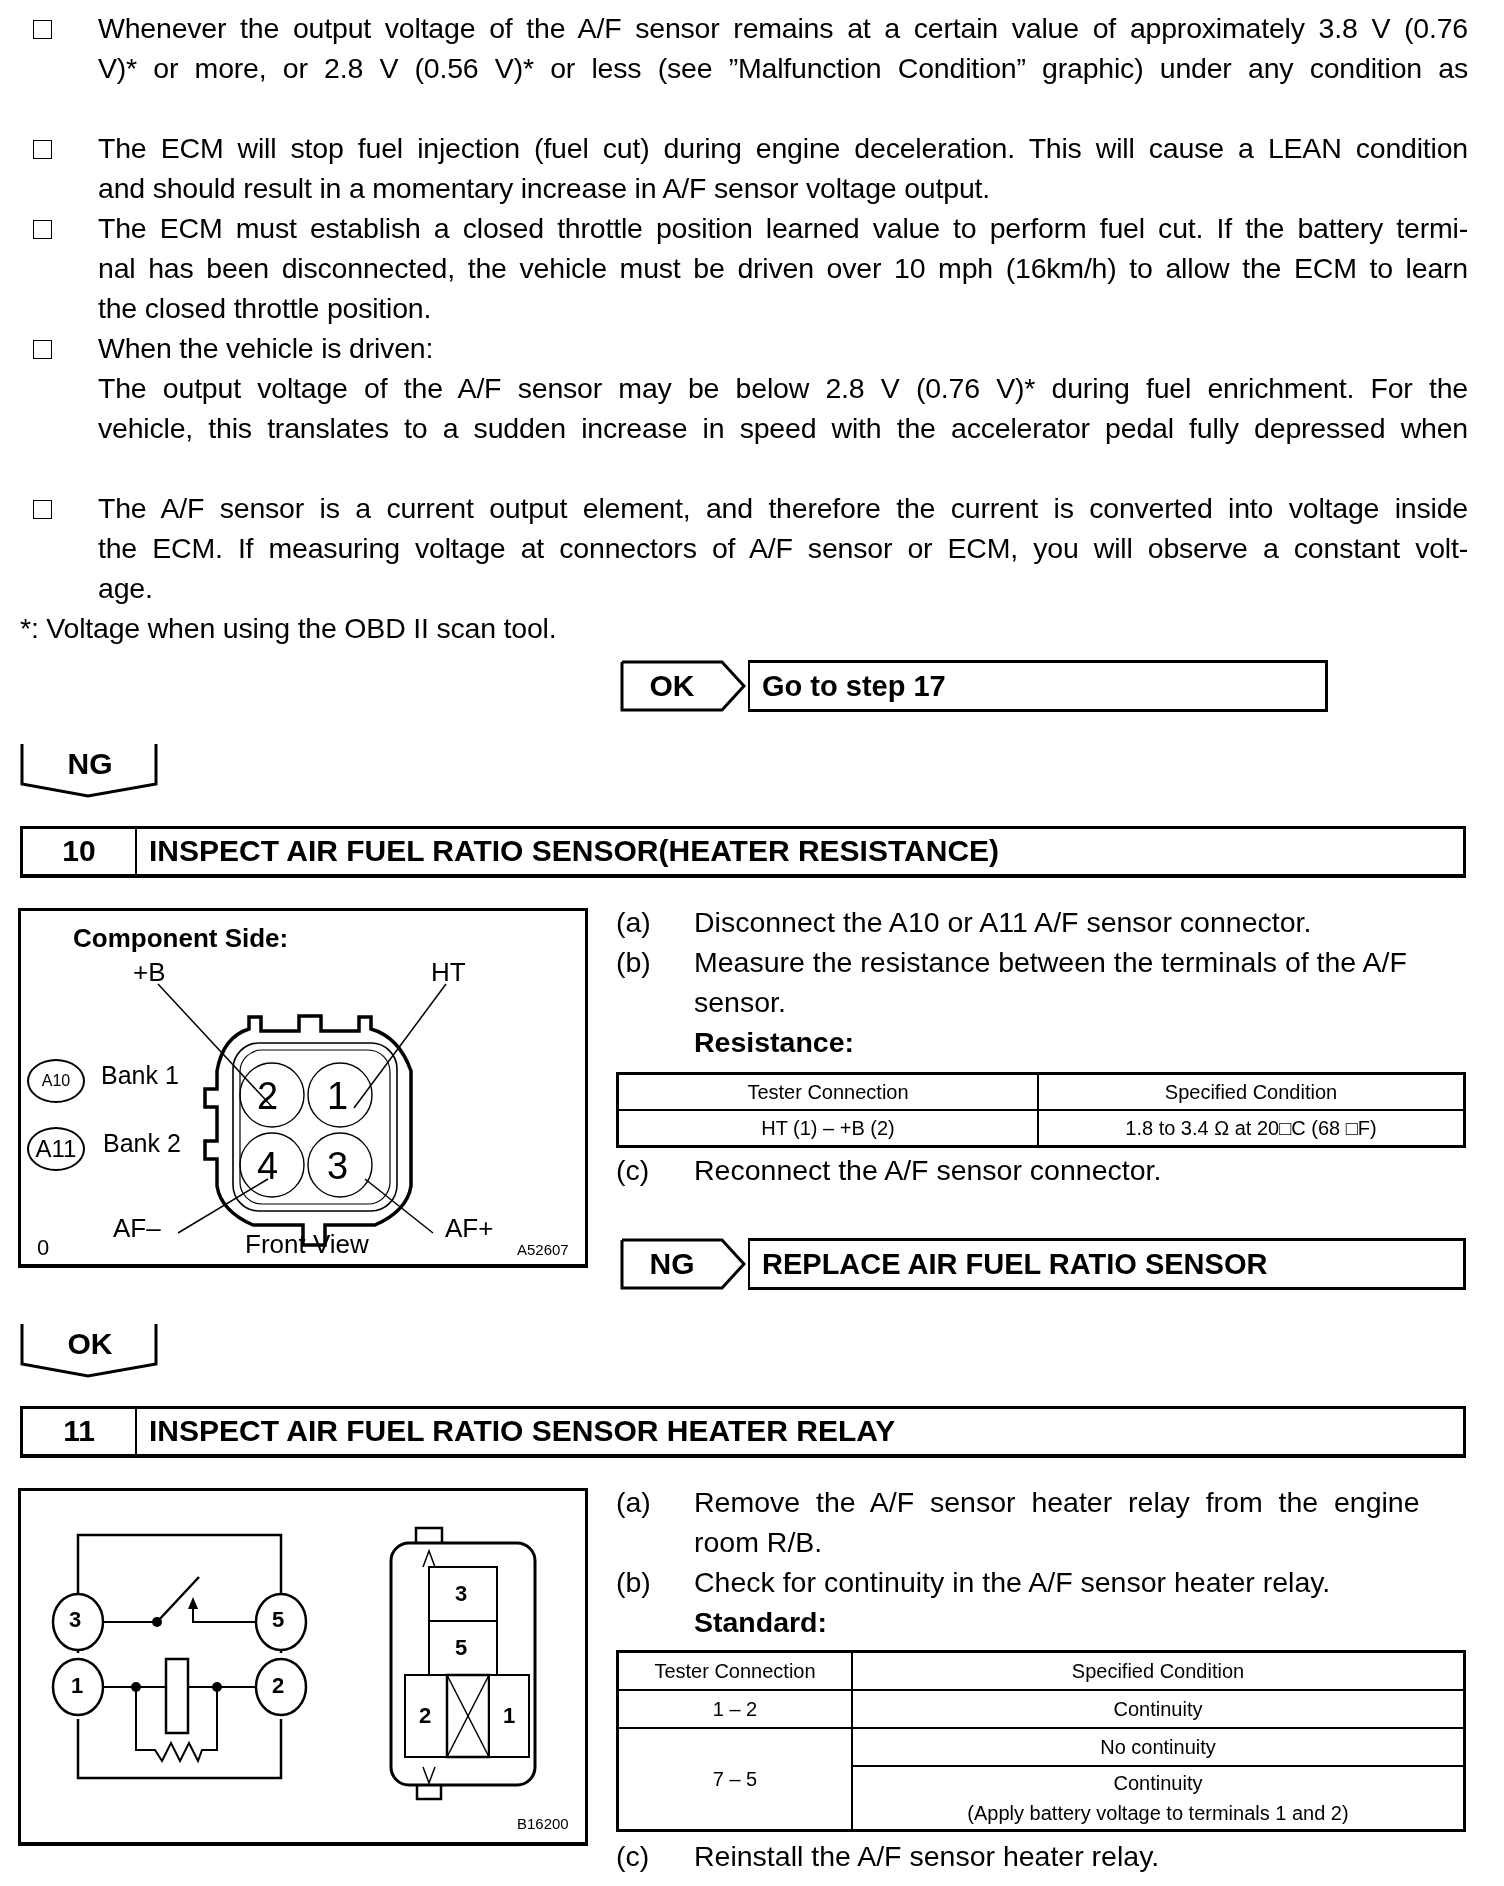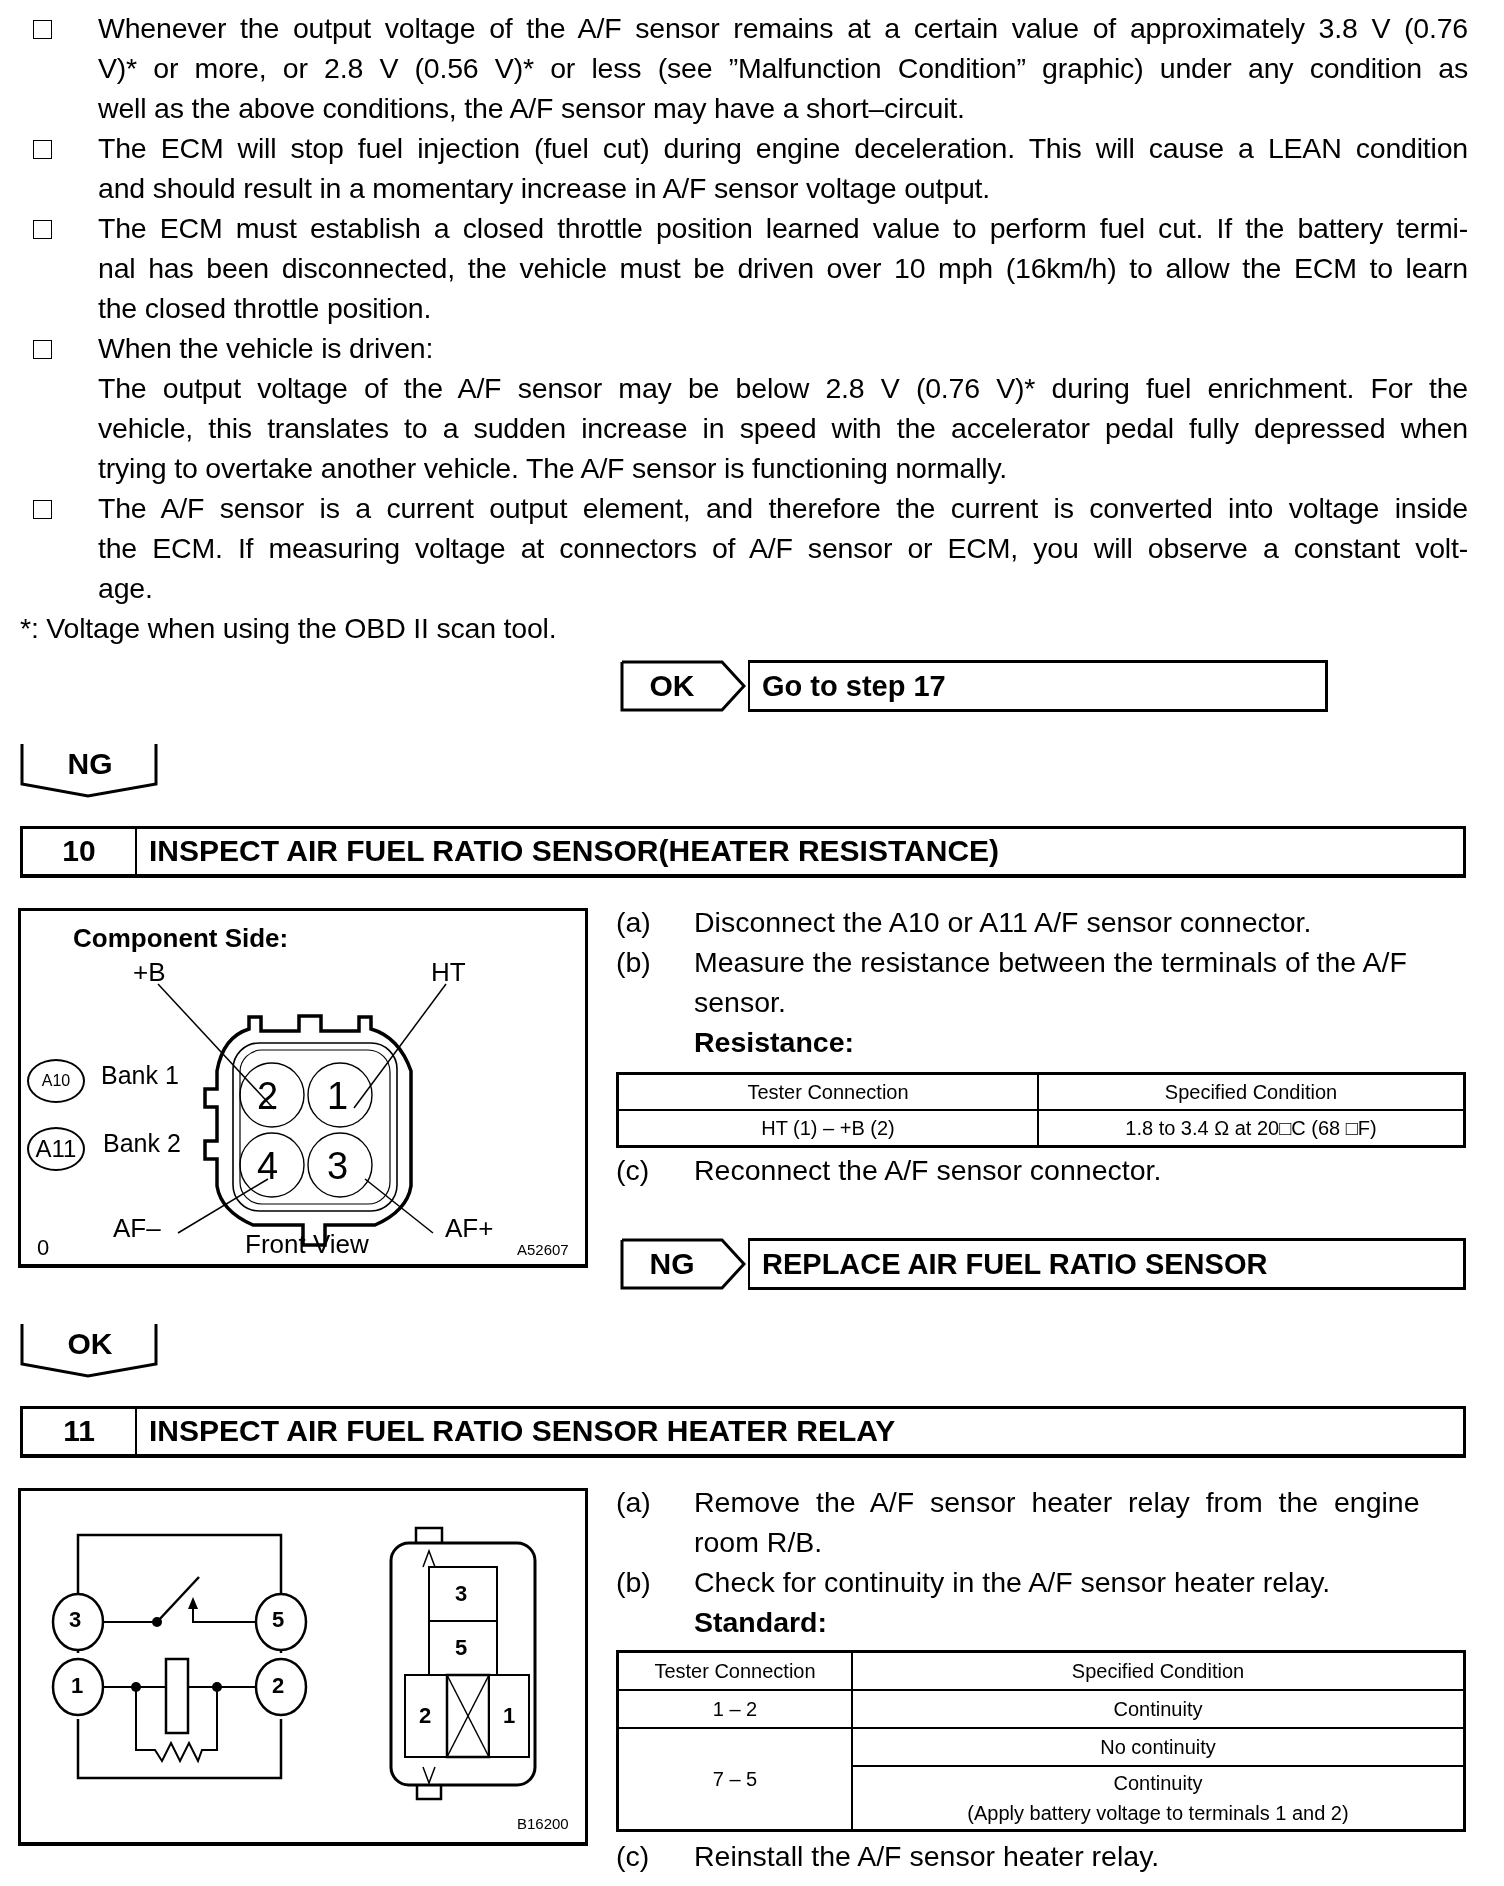--- a/index.html
+++ b/index.html
@@ -38,42 +38,40 @@
   table.spec { border:3px solid #000; }
 </style>
 </head>
 <body>
 
 <div>
   <div class="cb abs" style="top:20px;"></div>
   <div class="bullet-block txt" style="top:8px;">
     <span class="line">Whenever the output voltage of the A/F sensor remains at a certain value of approximately 3.8 V (0.76</span>
     <span class="line">V)* or more, or 2.8 V (0.56 V)* or less (see ”Malfunction Condition” graphic) under any condition as</span>
-    <span class="line last">well as the above conditions, the A/F sensor may have a short–circuit.</span>
   </div>
 
   <div class="cb abs" style="top:140px;"></div>
   <div class="bullet-block txt" style="top:128px;">
     <span class="line">The ECM will stop fuel injection (fuel cut) during engine deceleration. This will cause a LEAN condition</span>
     <span class="line last">and should result in a momentary increase in A/F sensor voltage output.</span>
   </div>
 
   <div class="cb abs" style="top:220px;"></div>
   <div class="bullet-block txt" style="top:208px;">
     <span class="line">The ECM must establish a closed throttle position learned value to perform fuel cut. If the battery termi-</span>
     <span class="line">nal has been disconnected, the vehicle must be driven over 10 mph (16km/h) to allow the ECM to learn</span>
     <span class="line last">the closed throttle position.</span>
   </div>
 
   <div class="cb abs" style="top:340px;"></div>
   <div class="bullet-block txt" style="top:328px;">
     <span class="line last">When the vehicle is driven:</span>
     <span class="line">The output voltage of the A/F sensor may be below 2.8 V (0.76 V)* during fuel enrichment. For the</span>
     <span class="line">vehicle, this translates to a sudden increase in speed with the accelerator pedal fully depressed when</span>
-    <span class="line last">trying to overtake another vehicle. The A/F sensor is functioning normally.</span>
   </div>
 
   <div class="cb abs" style="top:500px;"></div>
   <div class="bullet-block txt" style="top:488px;">
     <span class="line">The A/F sensor is a current output element, and therefore the current is converted into voltage inside</span>
     <span class="line">the ECM. If measuring voltage at connectors of A/F sensor or ECM, you will observe a constant volt-</span>
     <span class="line last">age.</span>
   </div>
 
   <div class="abs txt footnote" style="top:608px; white-space:nowrap;">*: Voltage when using the OBD II scan tool.</div>

